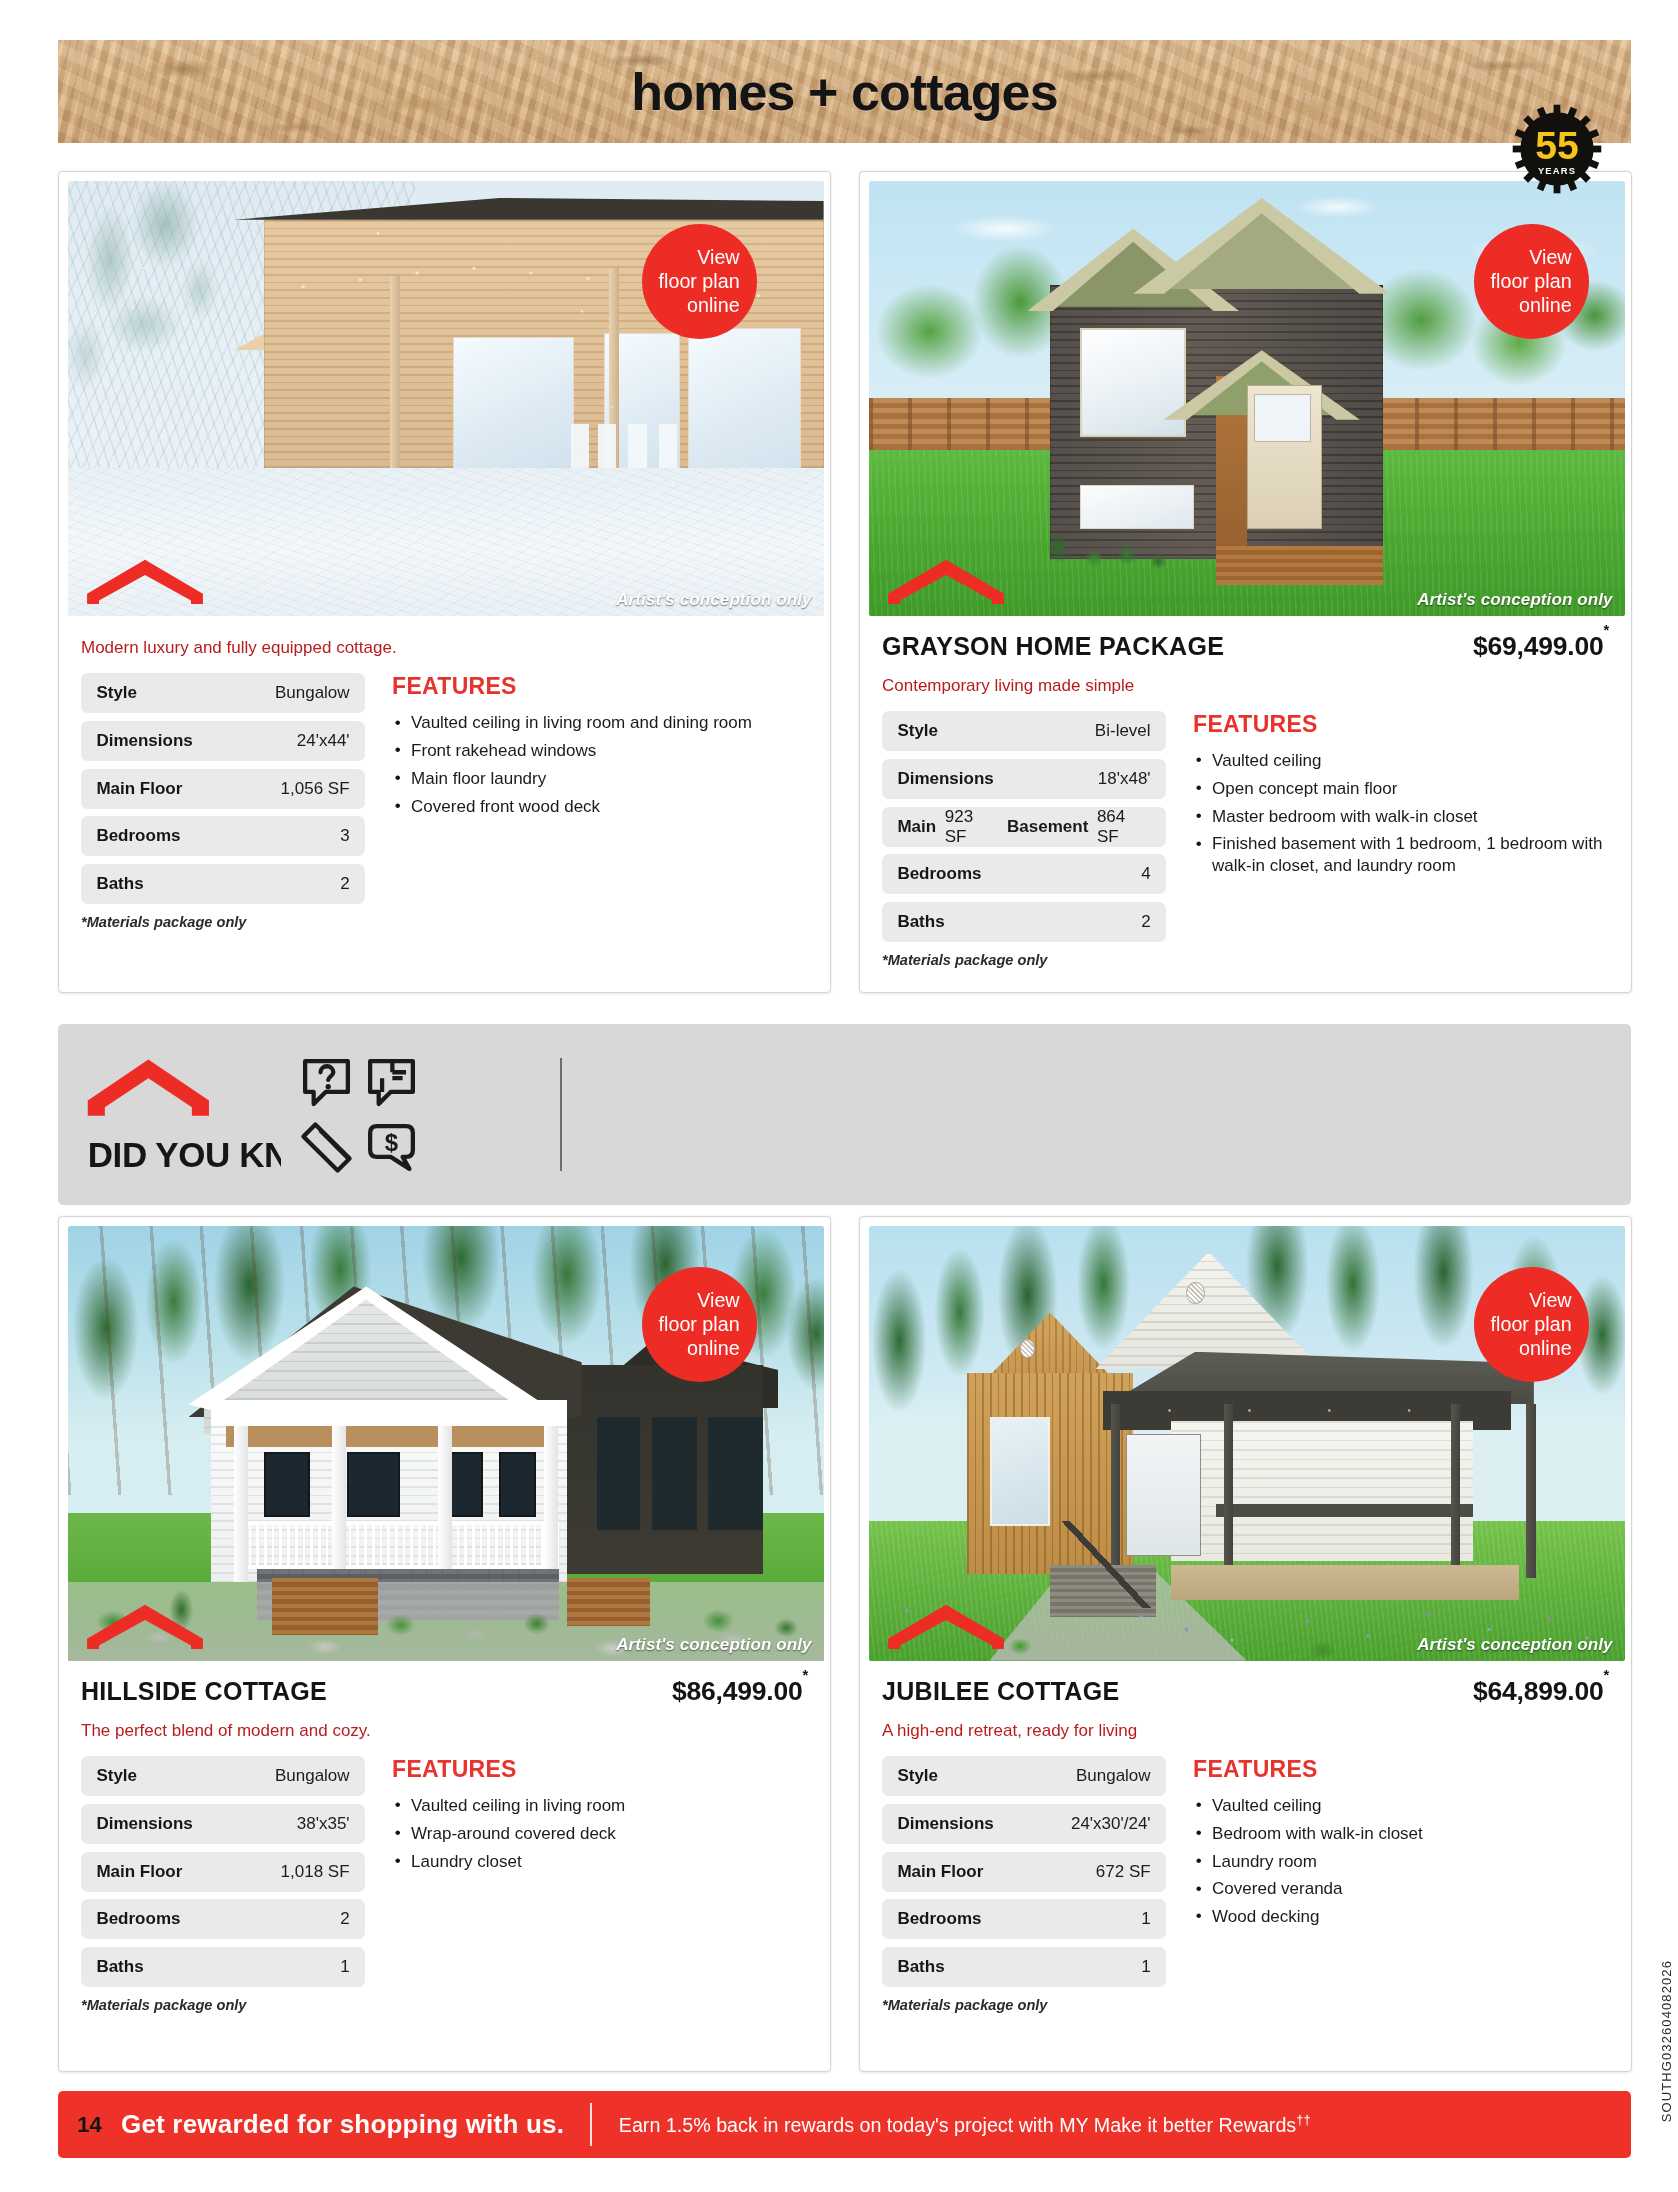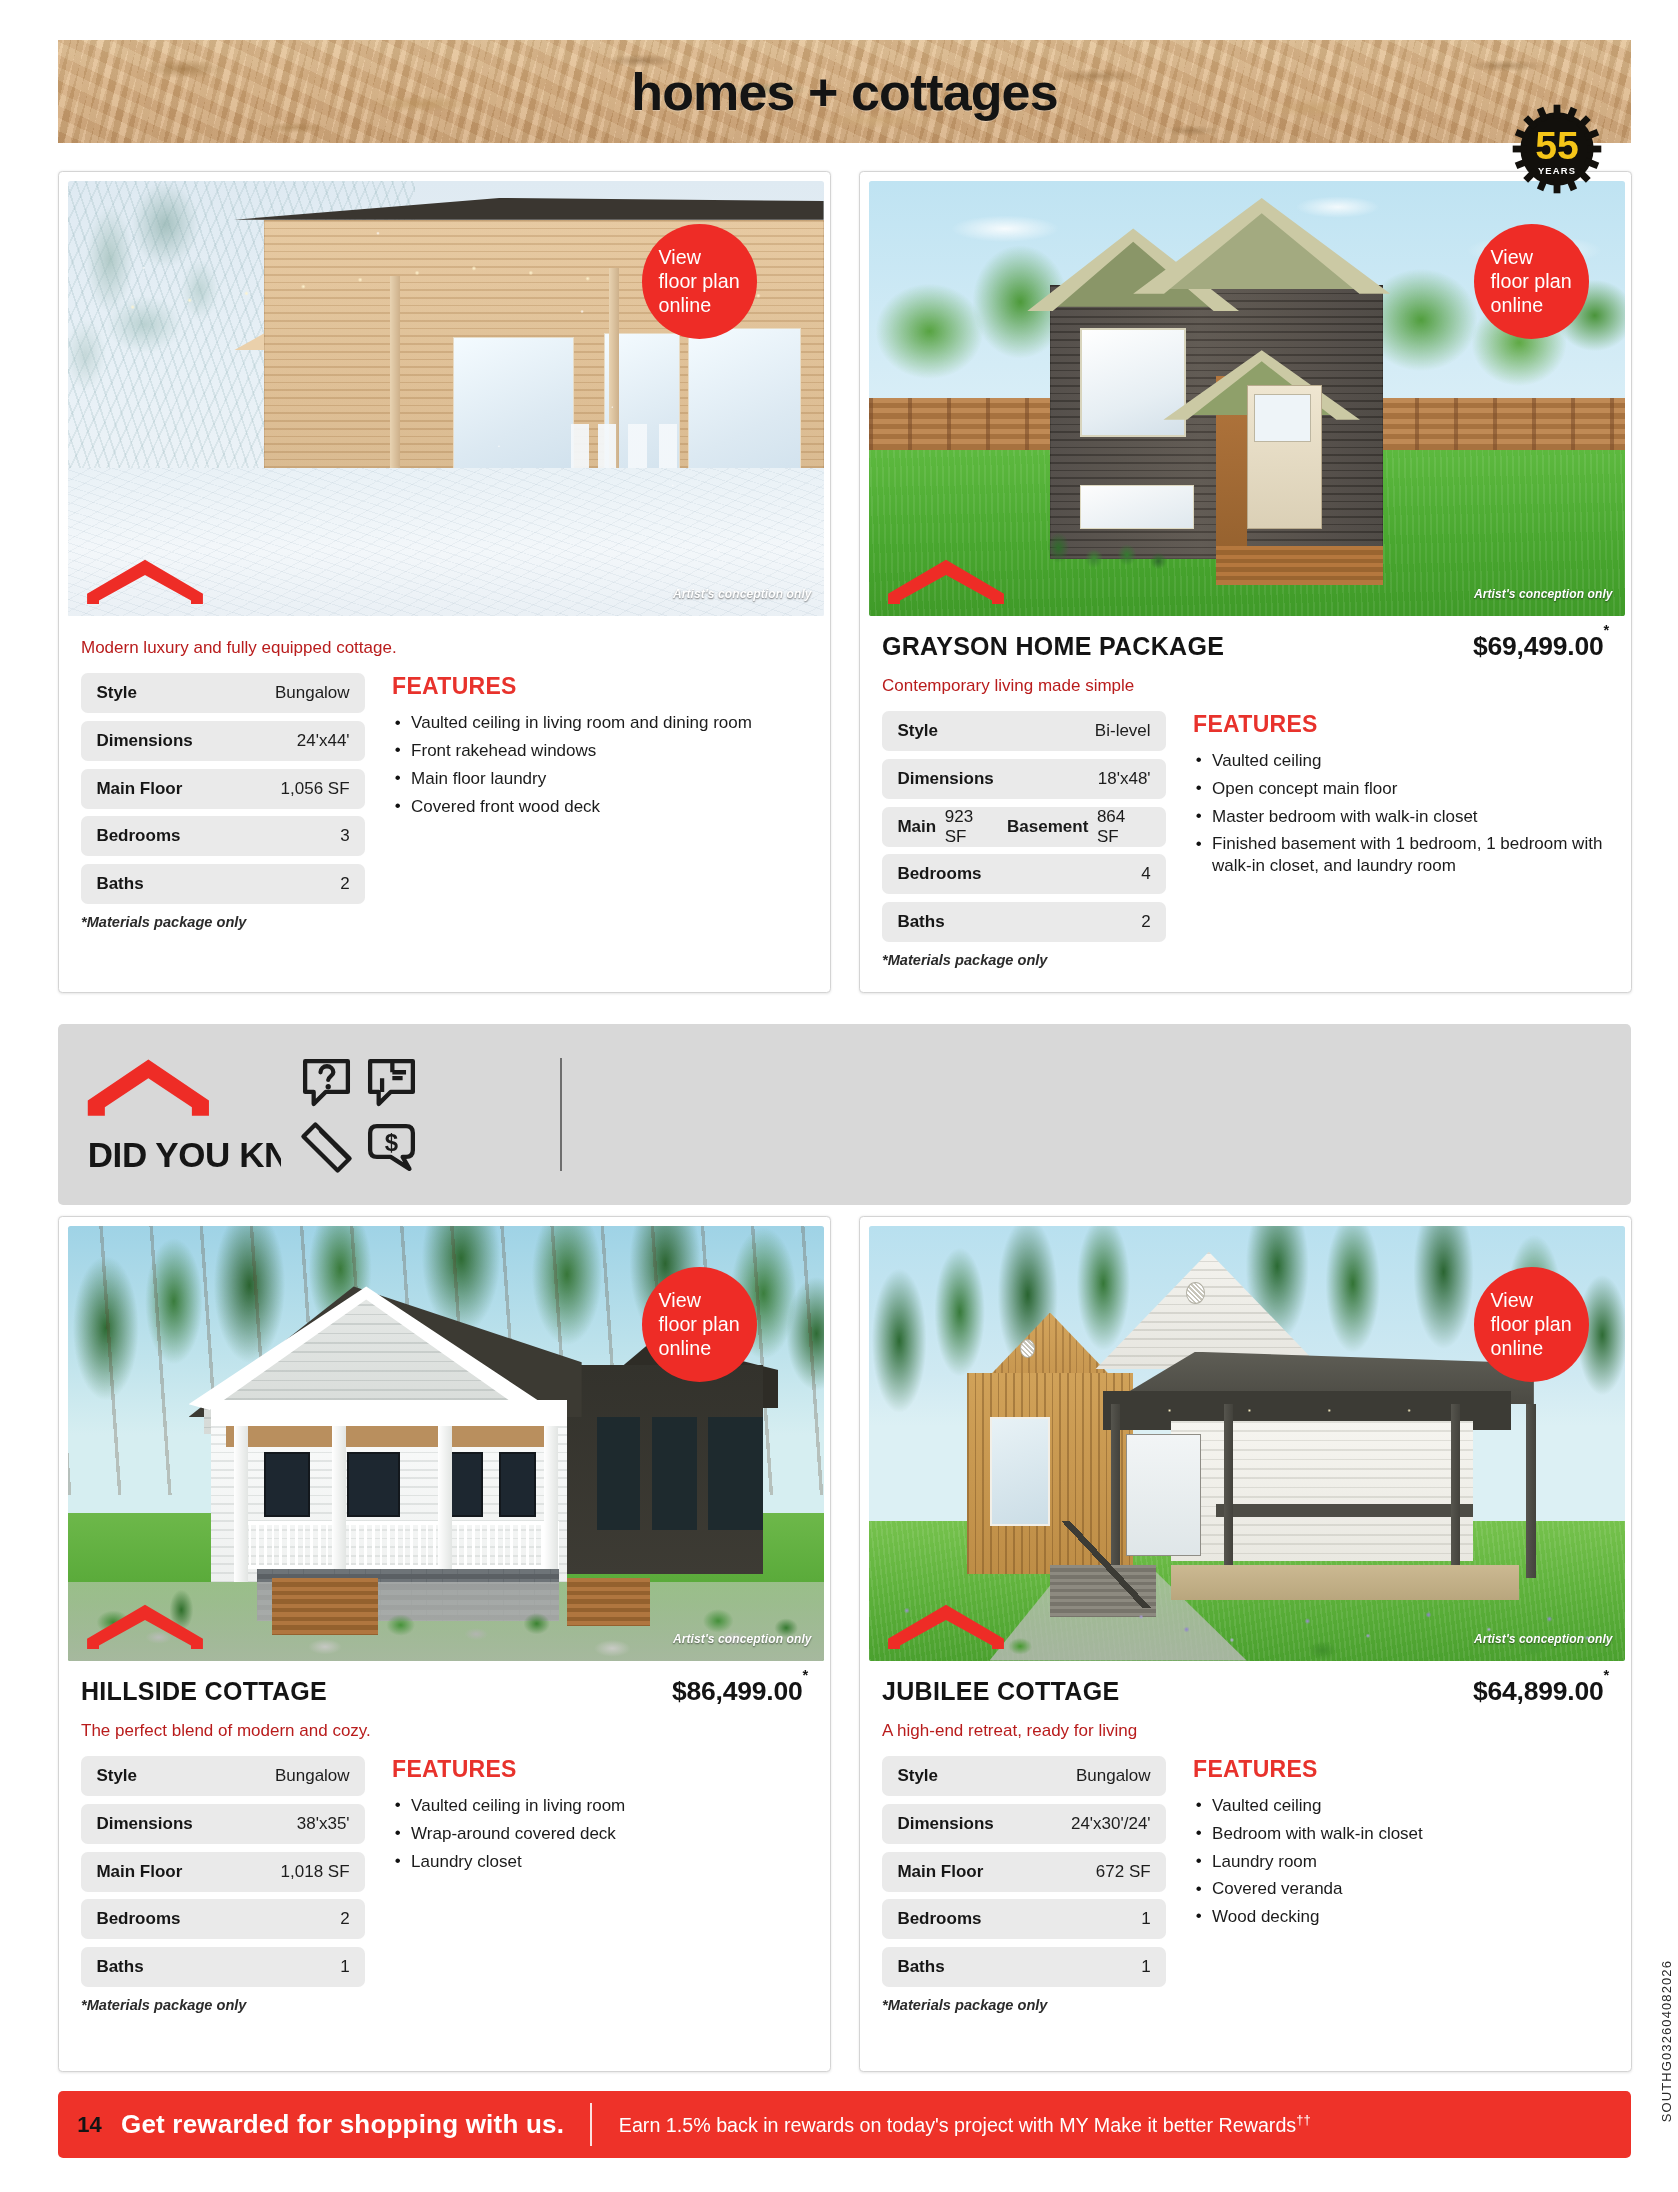--- a/index.html
+++ b/index.html
@@ -530,30 +530,30 @@
       radial-gradient(ellipse 17px 12px at 20% 86%, #46992f, transparent 70%),
       radial-gradient(ellipse 20.5px 13.7px at 60% 90%, #3f8f2a, transparent 70%),
       radial-gradient(ellipse 19px 13px at 88% 88%, #4a9e33, transparent 70%);
   }
 
   
   .roof-mark{
     position:absolute; left:17px; bottom:12px; width:120px; height:46px; z-index:6;
   }
   .artist-note{
-    position:absolute; right:12px; bottom:15px; z-index:6;
-    color:#ffffff; font-style:italic; font-weight:700; font-size:12px;
+    position:absolute; right:12px; bottom:6px; z-index:6;
+    color:#ffffff; font-style:italic; font-weight:700; font-size:17px;
     letter-spacing:0.1px; text-shadow:0 0.9px 1.7px rgba(0,0,0,.55);
   }
   .view-circle{
     position:absolute; z-index:8;
     width:115px; height:115px; border-radius:50%;
     background:#ee2c26;
     display:flex; align-items:center; justify-content:center;
-    text-align:left; color:#ffffff;
+    text-align:right; color:#ffffff;
     font-size:19.7px; line-height:1.22; font-weight:400;
   }
   .view-circle.tl-pos{ right:67px; top:43px; }
   .view-circle.tr-pos{ right:36px; top:43px; }
   .view-circle.bl-pos{ right:67px; top:41px; }
   .view-circle.br-pos{ right:36px; top:41px; }
 
   
   .card-body{ position:absolute; left:0; top:452px; width:100%; padding:0 22px; }
   .prod-head{

